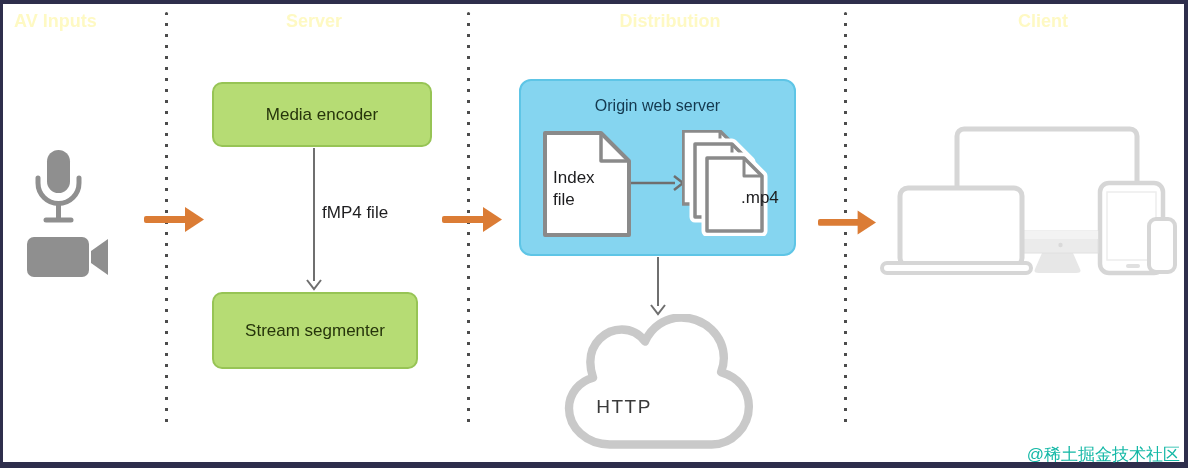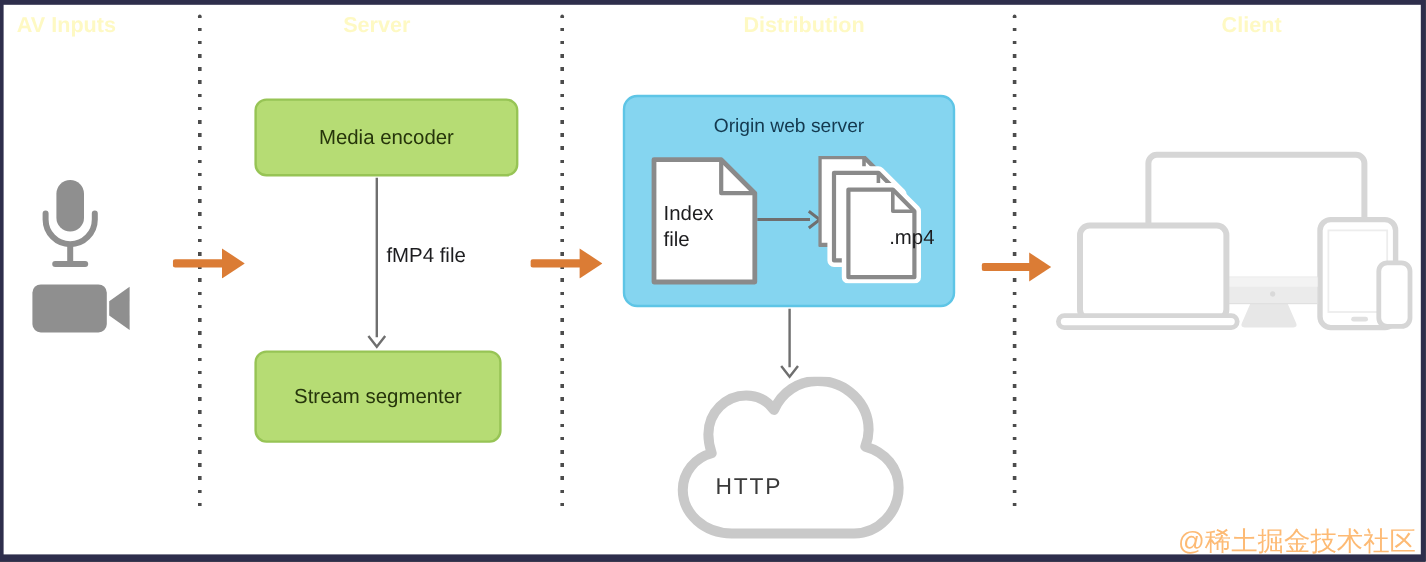--- a/index.html
+++ b/index.html
@@ -27,21 +27,21 @@
     background:#85d5f0;border:2px solid #5ec5e6;border-radius:12px;box-sizing:border-box;
   }
   .bluebox-title{
     position:absolute;left:0;right:0;top:16px;text-align:center;
     font-size:16px;font-weight:500;color:#14394f;
   }
   .edge-label{font-size:17px;color:#1d1d1f;white-space:nowrap;}
   .doc-label{font-size:17px;color:#1d1d1f;line-height:1.3;}
   .cloud-label{font-size:19px;color:#3a3a3a;letter-spacing:1.5px;font-weight:500;}
   .watermark{
-    right:8px;bottom:2px;font-size:22px;color:#fdba74;white-space:nowrap;
+    right:8px;bottom:2px;font-size:17px;color:#14b8a6;white-space:nowrap;
   }
 </style>
 </head>
 <body>
 
 <div id="stage">
   <div id="canvas"></div>
 
   <div class="abs dotline" style="left:165px;"></div>
   <div class="abs dotline" style="left:467px;"></div>

